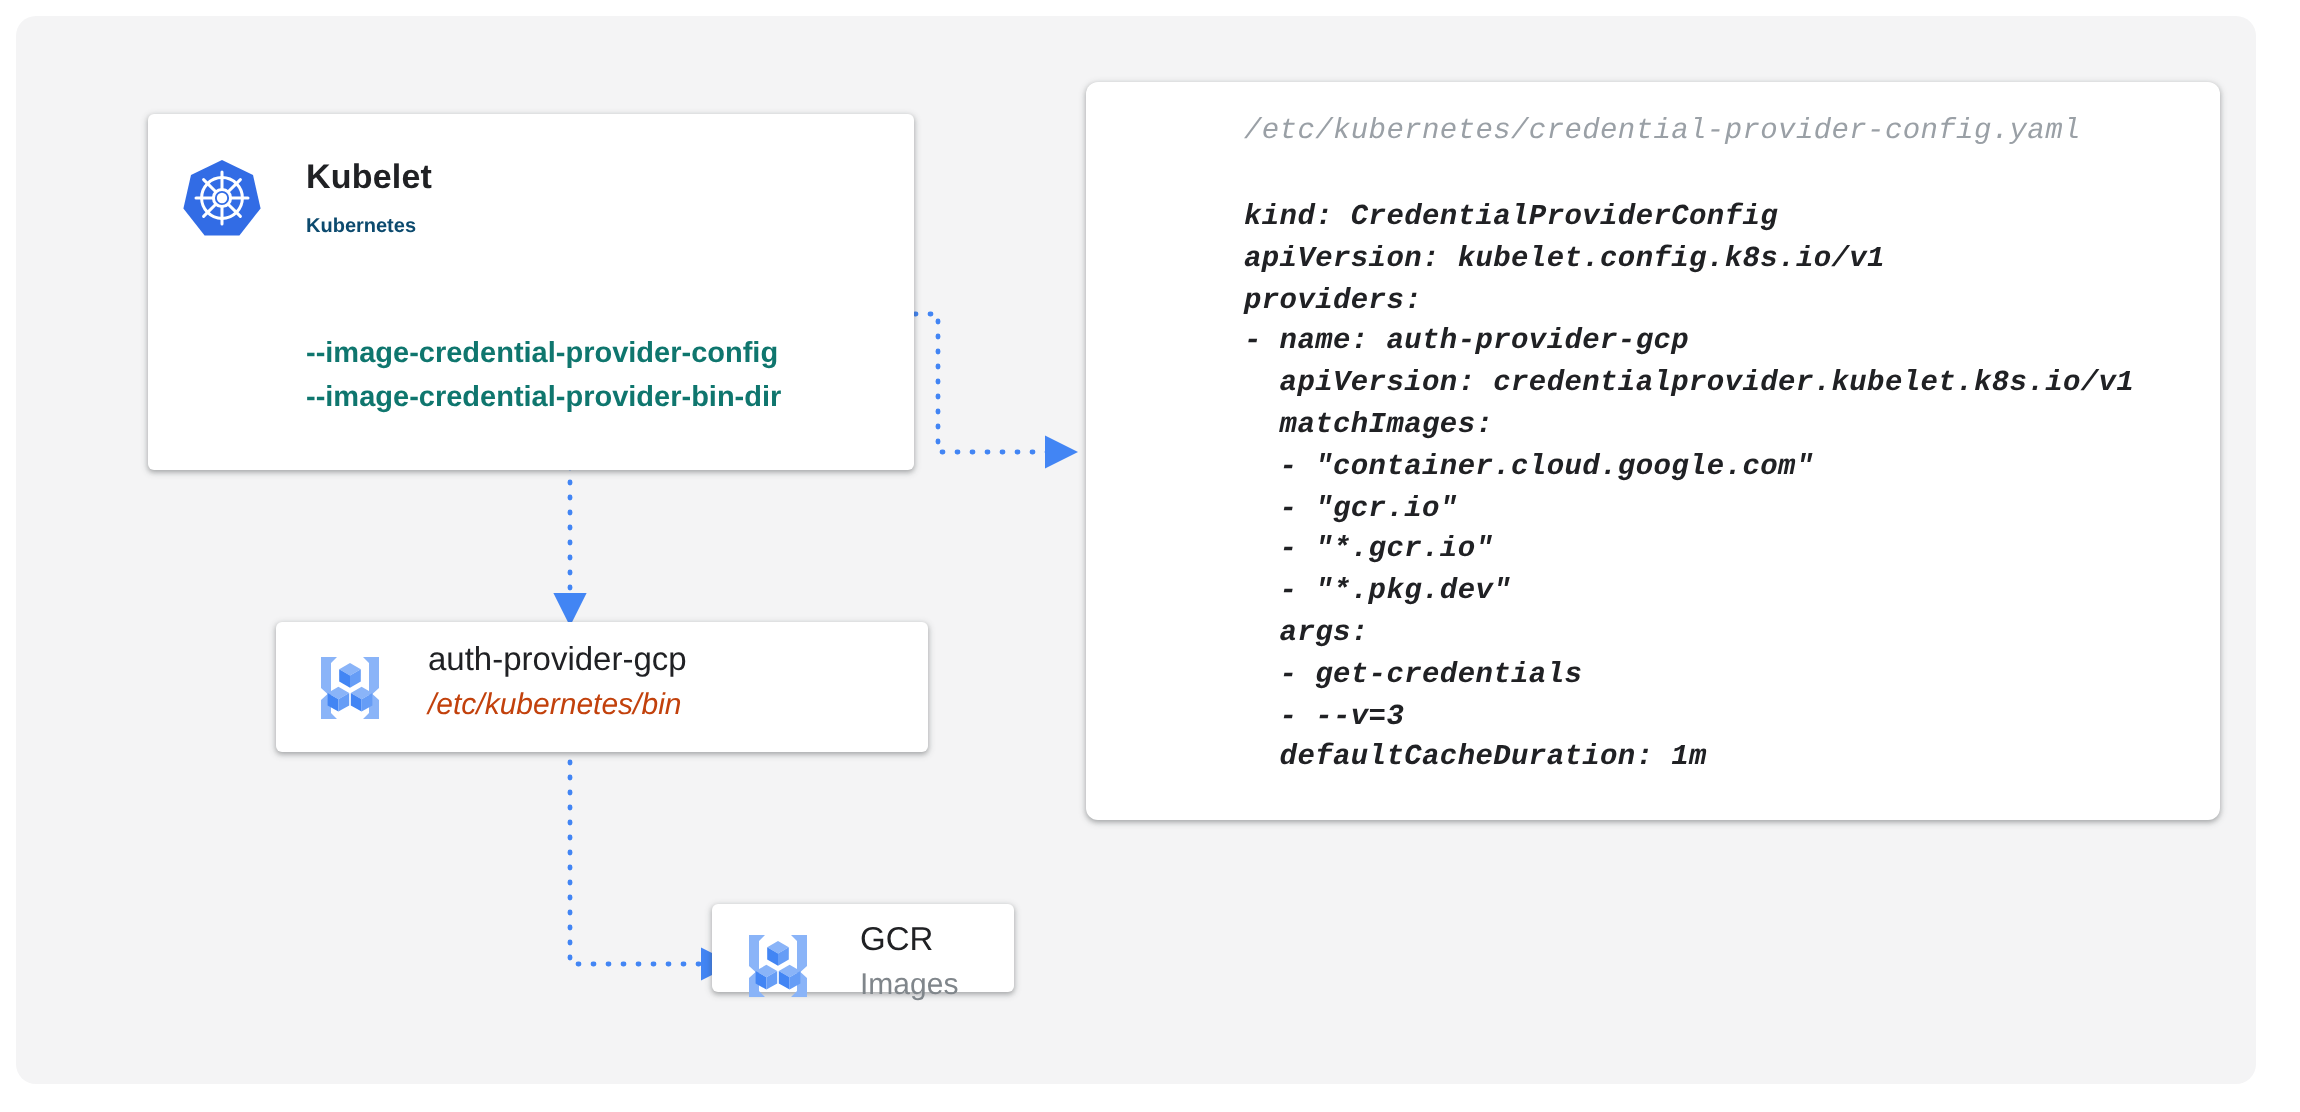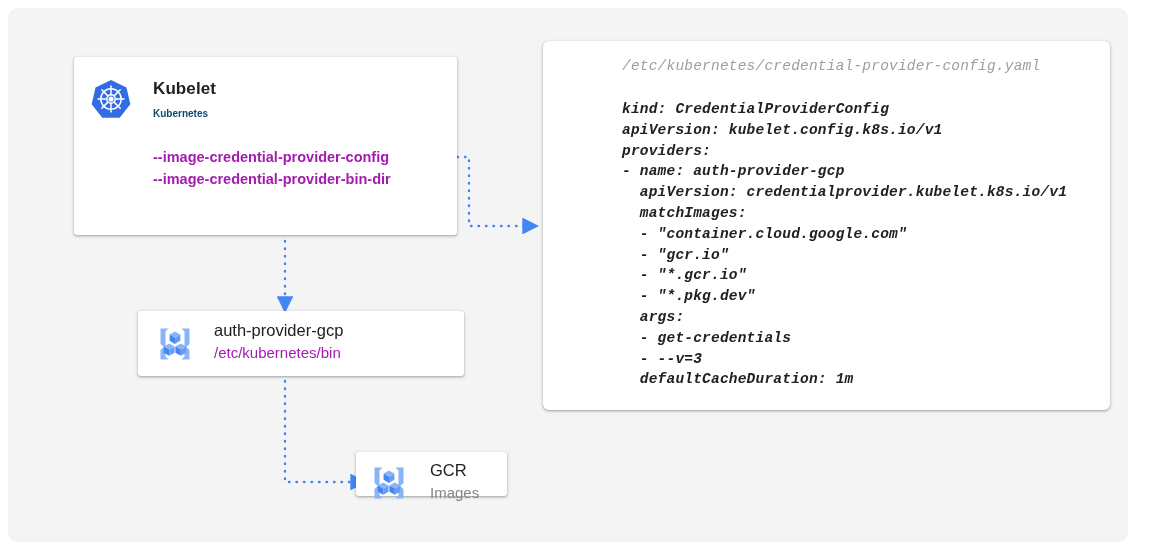--- a/index.html
+++ b/index.html
@@ -28,35 +28,35 @@
   #kubelet-title{
     position:absolute;left:79px;top:21px;
     font-size:17px;color:#202124;letter-spacing:.1px;line-height:22px;
   }
   #kubelet-subtitle{
     position:absolute;left:79px;top:46px;
     font-size:10px;color:#0c4a6e;line-height:22px;
   }
   .flag-line{
     position:absolute;left:79px;
-    font-size:14.5px;color:#a21caf;line-height:21px;white-space:nowrap;
+    font-size:14.5px;color:#0f766e;line-height:21px;white-space:nowrap;margin-top:20px;
   }
   #flag-0{top:90px;}
   #flag-1{top:112px;}
 
   
   #auth-card{left:138px;top:311px;width:294px;height:65px;padding-left:32px;}
   #auth-icon{position:absolute;left:14px;top:10px;width:46px;height:46px;}
   #auth-title{
     position:absolute;left:76px;top:8px;
     font-size:16.5px;color:#202124;line-height:22px;
   }
   #auth-subtitle{
     position:absolute;left:76px;top:31px;
-    font-size:15px;color:#a21caf;line-height:22px;
+    font-size:15px;color:#c2410c;line-height:22px;font-style:italic;
   }
 
   
   #gcr-card{left:356px;top:452px;width:151px;height:44px;}
   #gcr-icon{position:absolute;left:10px;top:8px;width:46px;height:46px;}
   #gcr-title{
     position:absolute;left:74px;top:7px;
     font-size:16.5px;color:#202124;line-height:22px;
   }
   #gcr-subtitle{

